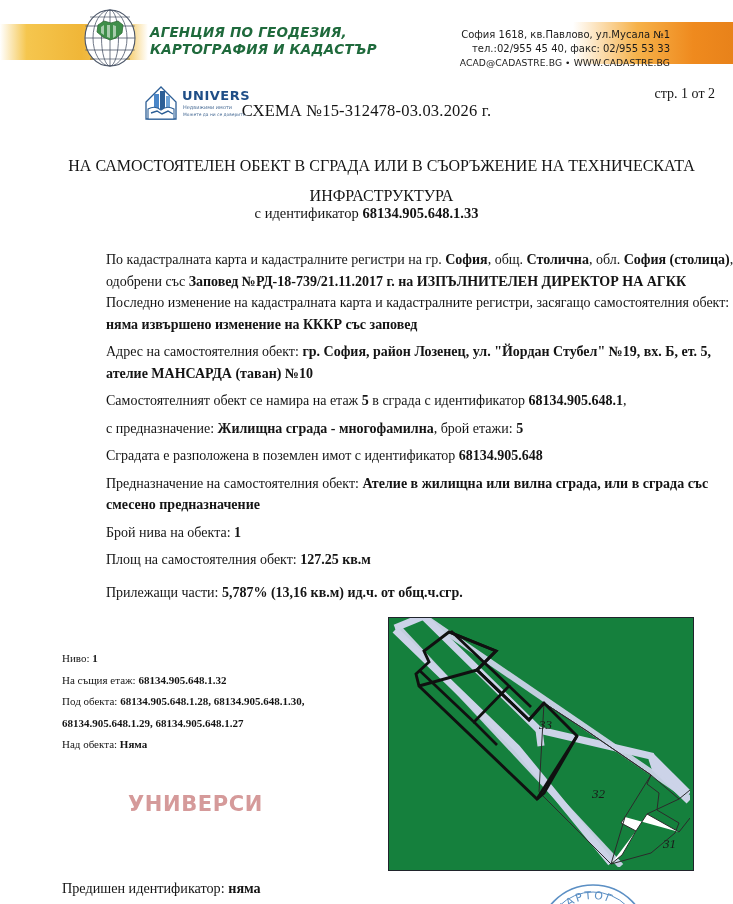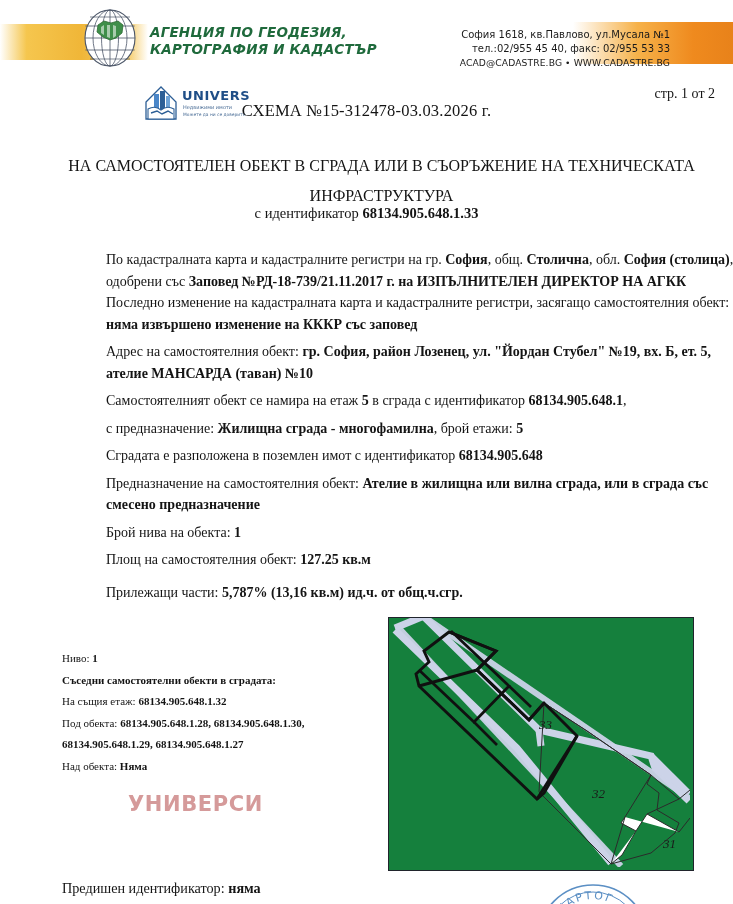--- a/index.html
+++ b/index.html
@@ -249,21 +249,20 @@
   <p><span>Площ на самостоятелния обект: </span><b>127.25 кв.м</b></p>
 
   <div class="gap-small"></div>
 
   <p><span>Прилежащи части: </span><b>5,787% (13,16 кв.м) ид.ч. от общ.ч.сгр.</b></p>
 </div>
 
 <div class="lower-block">
   <p><span>Ниво: </span><b>1</b></p>
 
-  <p><b>Съседни самостоятелни обекти в сградата:</b></p>
 
   <p><span>На същия етаж: </span><b>68134.905.648.1.32</b></p>
 
   <p><span>Под обекта: </span><b>68134.905.648.1.28, 68134.905.648.1.30, 68134.905.648.1.29, 68134.905.648.1.27</b></p>
 
   <p><span>Над обекта: </span><b>Няма</b></p>
 </div>
 
 <div class="watermark">УНИВЕРСИ</div>
 

